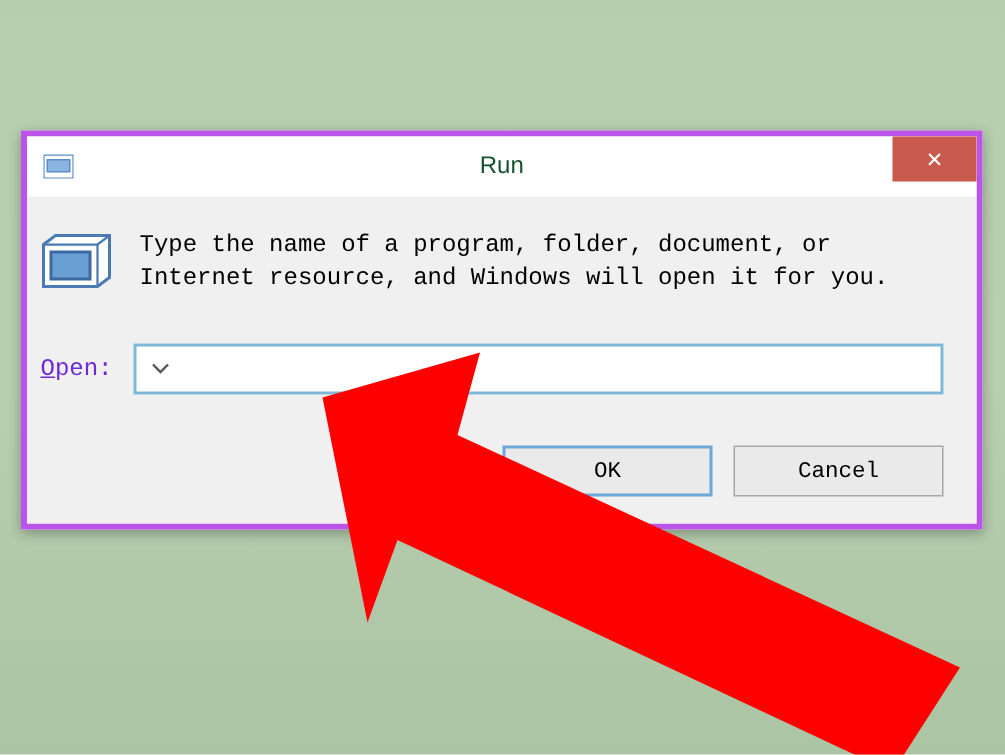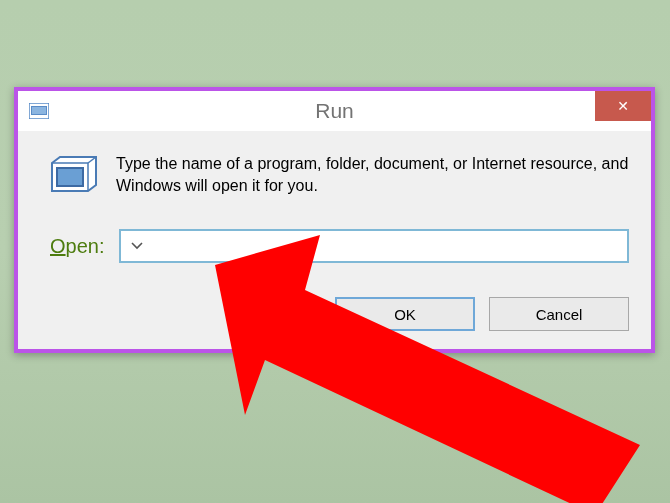--- a/index.html
+++ b/index.html
@@ -33,41 +33,42 @@
       height: 22px;
       display: flex;
       align-items: center;
       justify-content: center;
     }
     .title-text {
       position: absolute;
       left: 0;
       right: 0;
       text-align: center;
-      font-size: 21px;
-      color: #737373;
+      font-size: 16px;
+      color: #14532d;
       pointer-events: none;
     }
     .close-btn {
       position: absolute;
       right: 0;
       top: 0;
       width: 56px;
       height: 30px;
       background: #c7594d;
       color: #fff;
       display: flex;
       align-items: center;
       justify-content: center;
       cursor: pointer;
       font-size: 14px;
     }
     .body-area {
       background: #f0f0f0;
-      padding: 22px 22px 18px 32px;
+      padding: 22px 22px 18px 9px;
+      font-family: Liberation Mono, monospace;
     }
     .top-row {
       display: flex;
       align-items: flex-start;
       gap: 18px;
     }
     .run-icon {
       width: 48px;
       height: 44px;
       flex-shrink: 0;
@@ -78,22 +79,22 @@
       color: #000;
       line-height: 1.35;
     }
     .open-row {
       display: flex;
       align-items: center;
       margin-top: 30px;
       gap: 14px;
     }
     .open-label {
-      font-size: 20px;
-      color: #4d7c0f;
+      font-size: 16px;
+      color: #6d28d9;
     }
     .open-label .ul { text-decoration: underline; }
     .combo {
       flex: 1;
       height: 34px;
       border: 2px solid #7fb8d6;
       background: #fff;
       display: flex;
       align-items: center;
       padding: 0 8px;

